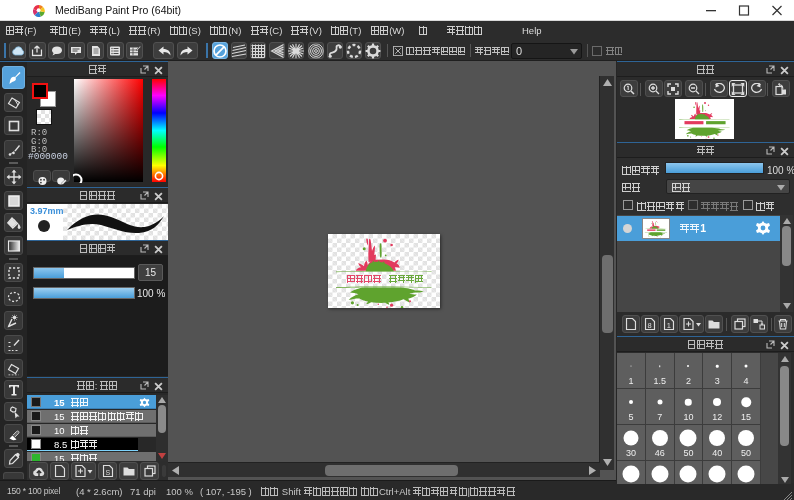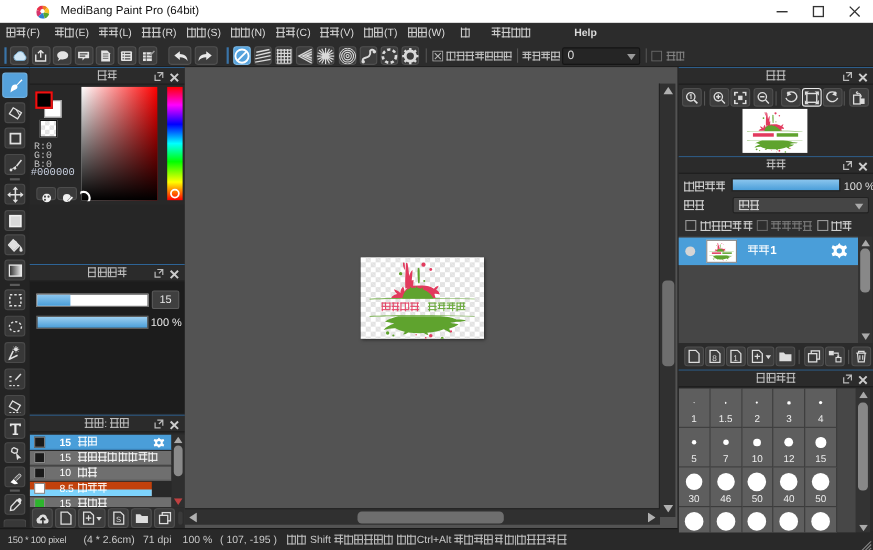--- a/index.html
+++ b/index.html
@@ -89,21 +89,21 @@
     <span class="mi cj" style="left: 90px;"><i class="g g2"></i><i class="g g2"></i>(L)</span>
     <span class="mi cj" style="left: 129px;"><i class="g g0"></i><i class="g g0"></i>(R)</span>
     <span class="mi cj" style="left: 170px;"><i class="g g1"></i><i class="g g1"></i>(S)</span>
     <span class="mi cj" style="left: 210px;"><i class="g g1"></i><i class="g g1"></i>(N)</span>
     <span class="mi cj" style="left: 251px;"><i class="g g0"></i><i class="g g2"></i>(C)</span>
     <span class="mi cj" style="left: 291px;"><i class="g g0"></i><i class="g g2"></i>(V)</span>
     <span class="mi cj" style="left: 331px;"><i class="g g1"></i><i class="g g3"></i>(T)</span>
     <span class="mi cj" style="left: 371px;"><i class="g g3"></i><i class="g g3"></i>(W)</span>
     <span class="mi cj" style="left: 419px;"><i class="g g1"></i></span>
     <span class="mi cj" style="left: 447px;"><i class="g g2"></i><i class="g g0"></i><i class="g g1"></i><i class="g g1"></i></span>
-    <span class="mi cj" style="left: 522px; font-weight: bold;">Help</span>
+    <span class="mi cj" style="left: 522px;">Help</span>
   </div>
 <div class="abs" id="toolbar">
   <div class="vsep" style="left:4px"></div>
   <div class="tbtn" style="left:9px;width:17px">
       <svg width="13" height="10" viewBox="0 0 13 10">
         <path d="M3.5 9 A3 3 0 0 1 3.2 3.2 A4 4 0 0 1 10.8 4.1 A2.6 2.6 0 0 1 10 9 Z" fill="#cfe6f5" stroke="#7db4d8" stroke-width=".8"></path>
       </svg>
     </div>
   <div class="tbtn" style="left:28.5px;width:17px">
       <svg width="11" height="11" viewBox="0 0 11 11">
@@ -373,20 +373,39 @@
           <circle cx="3" cy="8" r="5.5" fill="none" stroke="#fff" stroke-width="2"></circle>
         </svg>
     </div>
     <div class="abs" style="left:125px;top:17px;width:14px;height:103px;background:linear-gradient(to bottom,#f00,#f0f 16%,#00f 33%,#0ff 50%,#0f0 66%,#ff0 84%,#f00)">
       <svg class="abs" style="left:2px;bottom:1px" width="10" height="10" viewBox="0 0 10 10">
           <circle cx="5" cy="5" r="3.6" fill="none" stroke="#fff" stroke-width="1.6"></circle>
         </svg>
     </div>
   </div>
 
+  <div class="panel" style="left:0;top:126px;width:141px;height:52px">
+    <div class="ptitle"><span class="cj"><i class="g g0"></i><i class="g g3"></i><i class="g g0"></i><i class="g g0"></i></span>
+      <svg class="pico" style="right:19px" width="9" height="9" viewBox="0 0 9 9">
+          <path d="M1 3 V8 H6 M3 1 H8 V6 M8 1 L4.5 4.5" fill="none" stroke="#bbb" stroke-width="1.1"></path>
+        </svg>
+      <svg class="pico" style="right:5px;top:4px" width="8" height="8" viewBox="0 0 8 8">
+          <path d="M1 1 L7 7 M7 1 L1 7" stroke="#ccc" stroke-width="1.6"></path>
+        </svg>
+    </div>
+    <div class="abs" style="left:0;top:16px;width:36px;height:36px;background:#fff">
+      <div class="abs" style="left:3px;top:2px;font-size:9px;color:#3a8fd9;font-weight:bold">3.97mm</div>
+      <div class="abs" style="left:11px;top:16px;width:12px;height:12px;border-radius:50%;background:#222"></div>
+    </div>
+    <div class="abs checker" style="left:36px;top:16px;width:105px;height:36px">
+      <svg width="105" height="36" viewBox="0 0 105 36">
+          <path d="M4 26 C20 10 34 8 48 13 C64 19 72 26 86 22 C94 19 98 15 101 12 C96 20 90 28 76 29 C62 30 50 24 38 21 C26 18 14 22 4 26 Z" fill="#111"></path>
+        </svg>
+    </div>
+  </div>
 
   <div class="panel" style="left:0;top:179px;width:141px;height:136px;background:#1c1c1c">
     <div class="ptitle"><span class="cj"><i class="g g0"></i><i class="g g3"></i><i class="g g3"></i><i class="g g2"></i></span>
       <svg class="pico" style="right:19px" width="9" height="9" viewBox="0 0 9 9">
           <path d="M1 3 V8 H6 M3 1 H8 V6 M8 1 L4.5 4.5" fill="none" stroke="#bbb" stroke-width="1.1"></path>
         </svg>
       <svg class="pico" style="right:5px;top:4px" width="8" height="8" viewBox="0 0 8 8">
           <path d="M1 1 L7 7 M7 1 L1 7" stroke="#ccc" stroke-width="1.6"></path>
         </svg>
     </div>
@@ -419,21 +438,21 @@
       <div class="abs" style="left:0;top:15px;width:129px;height:13px;background:#6f6f6f;border-bottom:1px solid #5c5c5c">
           <div class="abs" style="left:4px;top:1px;width:10px;height:10px;background:#1a1a1a;border:1px solid #888"></div>
           <span class="abs" style="left:27px;top:1px">15</span>
           <span class="cj abs" style="left:44px;top:1px"><i class="g g0"></i><i class="g g3"></i><i class="g g0"></i><i class="g g1"></i><i class="g g1"></i><i class="g g1"></i><i class="g g2"></i><i class="g g1"></i></span>
         </div>
       <div class="abs" style="left:0;top:29px;width:129px;height:13px;background:#6f6f6f;border-bottom:1px solid #5c5c5c">
           <div class="abs" style="left:4px;top:1px;width:10px;height:10px;background:#1a1a1a;border:1px solid #888"></div>
           <span class="abs" style="left:27px;top:1px">10</span>
           <span class="cj abs" style="left:44px;top:1px"><i class="g g1"></i><i class="g g0"></i></span>
         </div>
-      <div class="abs" style="left:0;top:43px;width:111px;height:13px;background:#c2410c;border-bottom:6px solid #7dd3fc">
+      <div class="abs" style="left:0;top:43px;width:111px;height:13px;background:#000000;border-bottom:1px solid #7dd3fc">
           <div class="abs" style="left:4px;top:1px;width:10px;height:10px;background:#fff;border:1px solid #888"></div>
           <span class="abs" style="left:27px;top:1px">8.5</span>
           <span class="cj abs" style="left:44px;top:1px"><i class="g g1"></i><i class="g g2"></i><i class="g g2"></i></span>
         </div>
       <div class="abs" style="left:0;top:57px;width:129px;height:13px;background:#6f6f6f">
           <div class="abs" style="left:4px;top:1px;width:10px;height:10px;background:#2db52d;border:1px solid #888"></div>
           <span class="abs" style="left:27px;top:1px">15</span>
           <span class="cj abs" style="left:44px;top:1px"><i class="g g0"></i><i class="g g1"></i><i class="g g0"></i></span>
         </div>
     </div>

